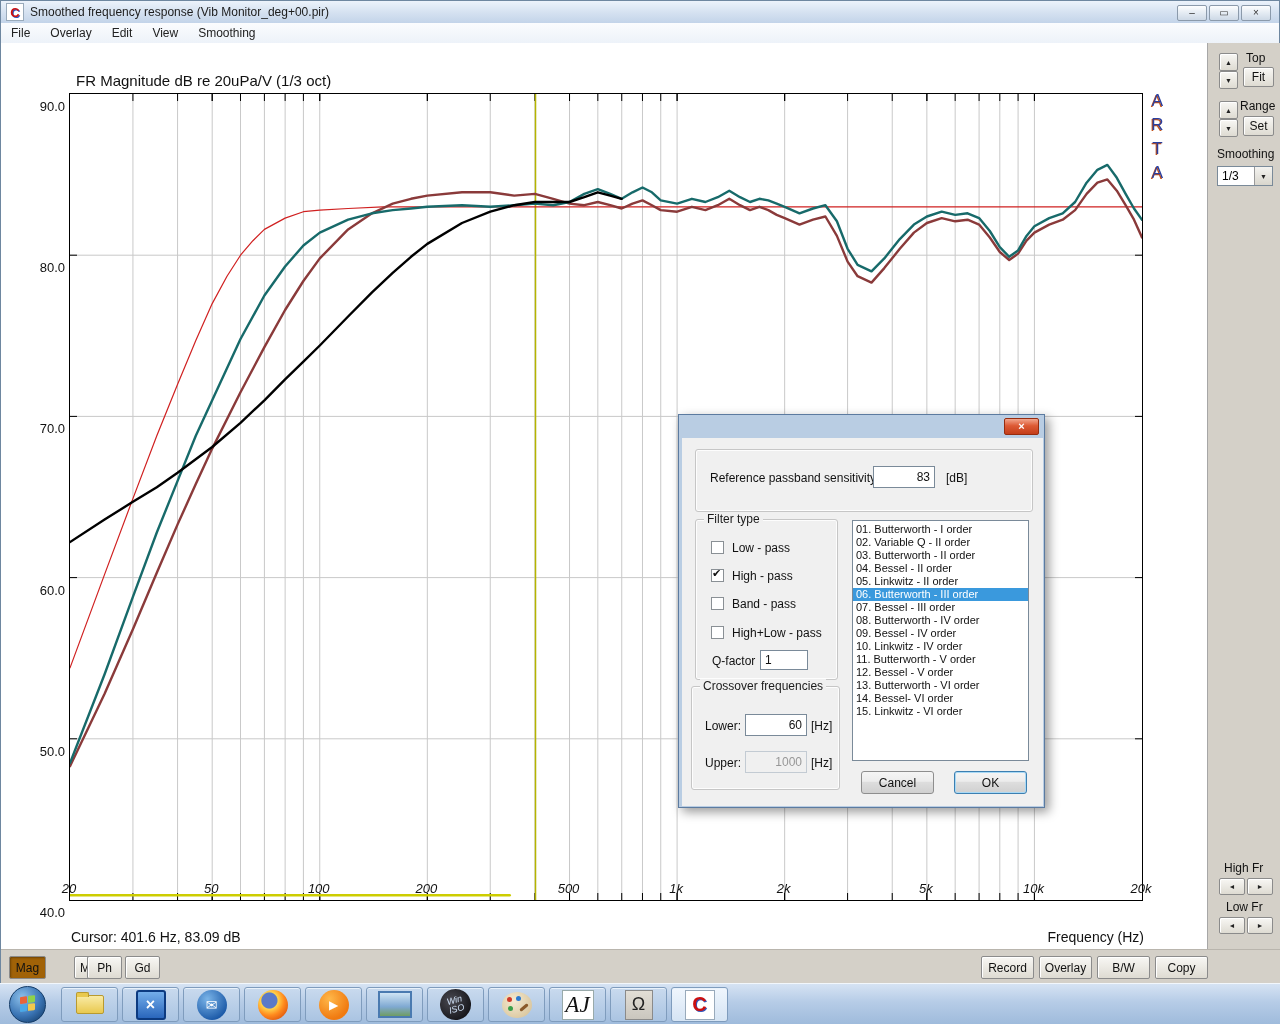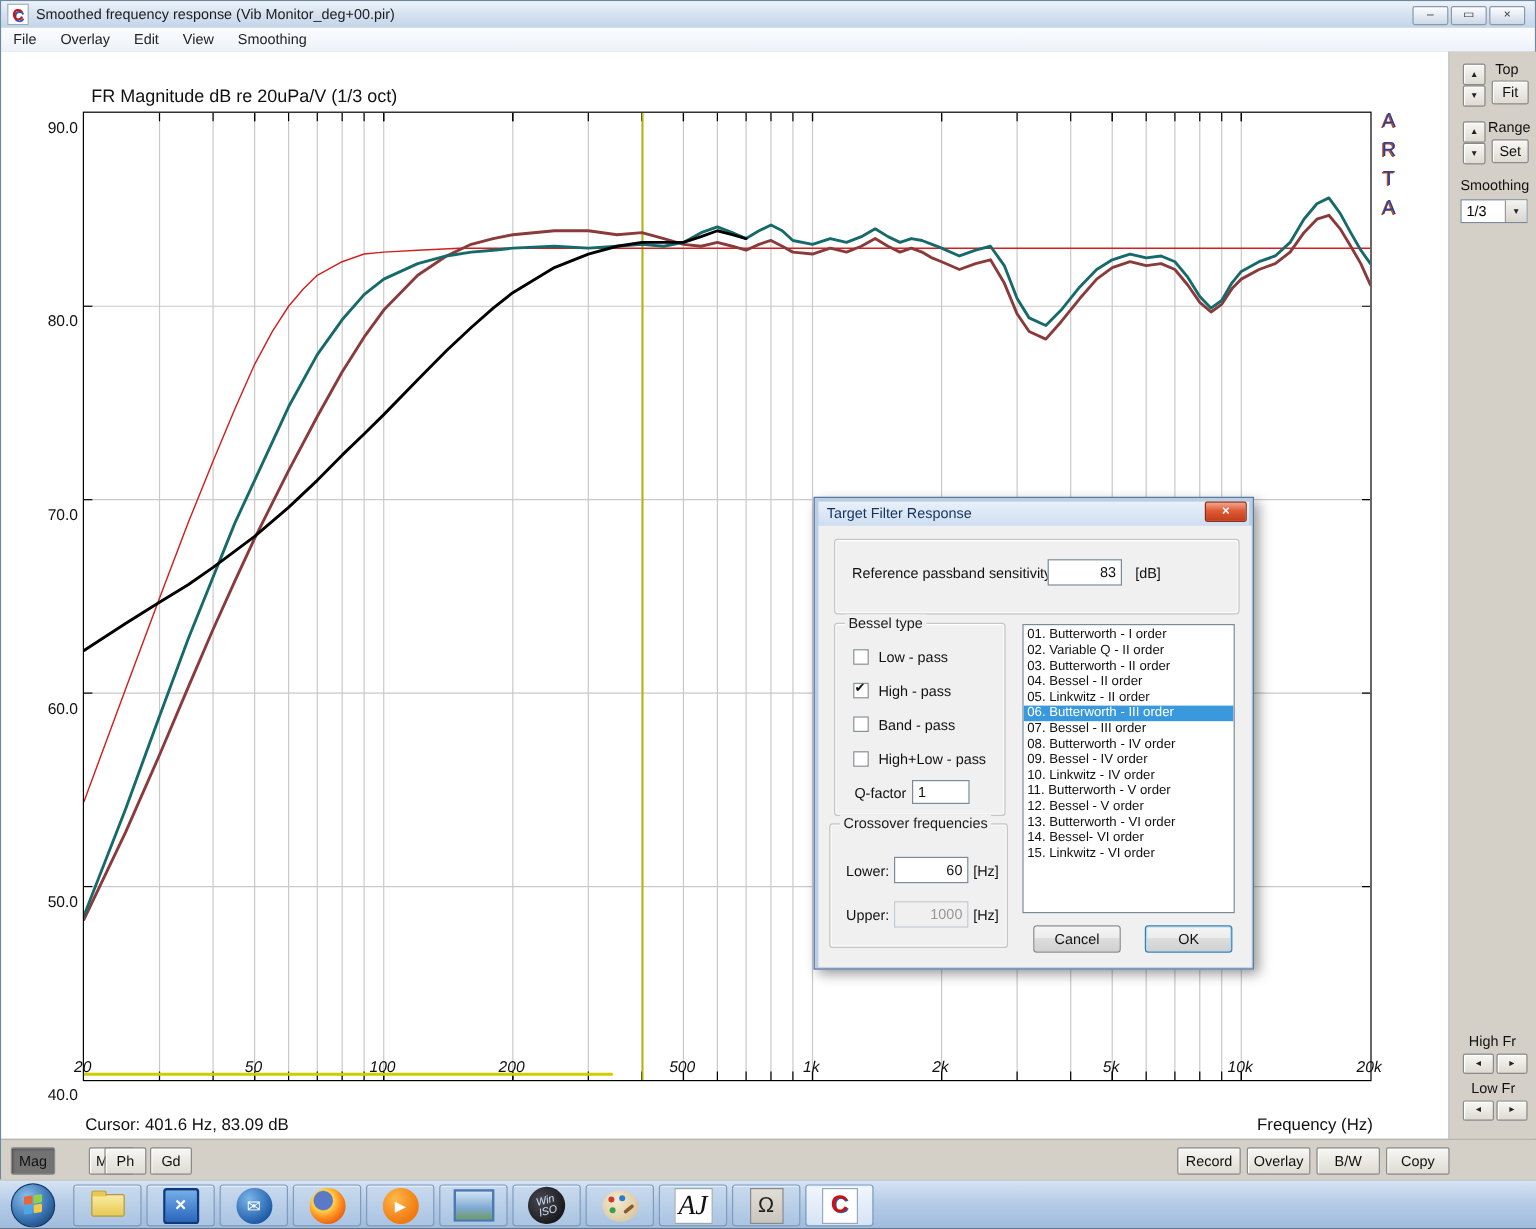--- a/index.html
+++ b/index.html
@@ -44,21 +44,21 @@
              font-size:17px;letter-spacing:5px;color:#2a3f9f;font-weight:500;
              text-shadow:-1px 1px 0 #c35018;}
   #cursor-readout{position:absolute;left:70px;top:928px;font-size:14px;color:#111;}
   #freq-axis-label{position:absolute;left:993px;top:928px;width:150px;text-align:right;
                    font-size:14px;color:#111;}
   
   .classic-btn{position:absolute;background:linear-gradient(#f8f7f4,#dedbd2);
                border:1px solid #8b8b8b;border-radius:2px;font-size:12px;color:#111;
                display:flex;align-items:center;justify-content:center;
                box-shadow:inset 1px 1px 0 #ffffff;box-sizing:border-box;}
-  .classic-btn.pressed{background:#737373;box-shadow:inset 1px 1px 2px rgba(0,0,0,.3);}
+  .classic-btn.pressed{background:#a16207;box-shadow:inset 1px 1px 2px rgba(0,0,0,.3);}
   .spin{font-size:7px;line-height:7px;color:#222;}
   .panel-label{position:absolute;font-size:12px;color:#111;}
   #smoothing-combo{position:absolute;left:1216px;top:165px;width:56px;height:20px;background:#fff;
                    border:1px solid #7a8a99;box-sizing:border-box;font-size:12px;}
   #smoothing-combo .val{position:absolute;left:4px;top:2px;}
   #smoothing-combo .drop{position:absolute;right:0;top:0;width:17px;height:18px;
                          background:linear-gradient(#f4f3f0,#d9d6cd);border-left:1px solid #9a9a9a;
                          display:flex;align-items:center;justify-content:center;font-size:7px;color:#222;}
   
   #dialog{position:absolute;left:678px;top:414px;width:367px;height:394px;
@@ -306,34 +306,31 @@
   <div class="classic-btn" style="left:47px;top:955px;width:37px;height:23px;margin-left:26px;">M+P</div>
   <div class="classic-btn" style="left:86px;top:955px;width:35px;height:23px;">Ph</div>
   <div class="classic-btn" style="left:124px;top:955px;width:35px;height:23px;">Gd</div>
   <div class="classic-btn" style="left:980px;top:955px;width:53px;height:23px;">Record</div>
   <div class="classic-btn" style="left:1038px;top:955px;width:53px;height:23px;">Overlay</div>
   <div class="classic-btn" style="left:1096px;top:955px;width:53px;height:23px;">B/W</div>
   <div class="classic-btn" style="left:1154px;top:955px;width:53px;height:23px;">Copy</div>
 </div>
 
 <div id="dialog">
-  <div id="dlg-title">
-    <span>Target Filter Response</span>
-  </div>
   <div id="dlg-close">×</div>
   <div id="dlg-body">
 
     <div class="grp" style="left:13px;top:11px;width:336px;height:61px;">
       <span class="dlg-text" style="left:14px;top:21px;">Reference passband sensitivity:</span>
       <input class="txt right" style="left: 177px; top: 16px; width: 62px; height: 22px;" value="83">
       <span class="dlg-text" style="left:250px;top:21px;">[dB]</span>
     </div>
 
     <div class="grp" style="left:13px;top:81px;width:141px;height:159px;">
-      <span class="grp-label">Bessel type</span>
+      <span class="grp-label">Filter type</span>
       <div class="cb" style="left:15px;top:21px;"></div>
       <span class="dlg-text" style="left:36px;top:21px;">Low - pass</span>
       <div class="cb" style="left:15px;top:49px;">
         <span class="check">✔</span>
       </div>
       <span class="dlg-text" style="left:36px;top:49px;">High - pass</span>
       <div class="cb" style="left:15px;top:77px;"></div>
       <span class="dlg-text" style="left:36px;top:77px;">Band - pass</span>
       <div class="cb" style="left:15px;top:106px;"></div>
       <span class="dlg-text" style="left:36px;top:106px;">High+Low - pass</span>

